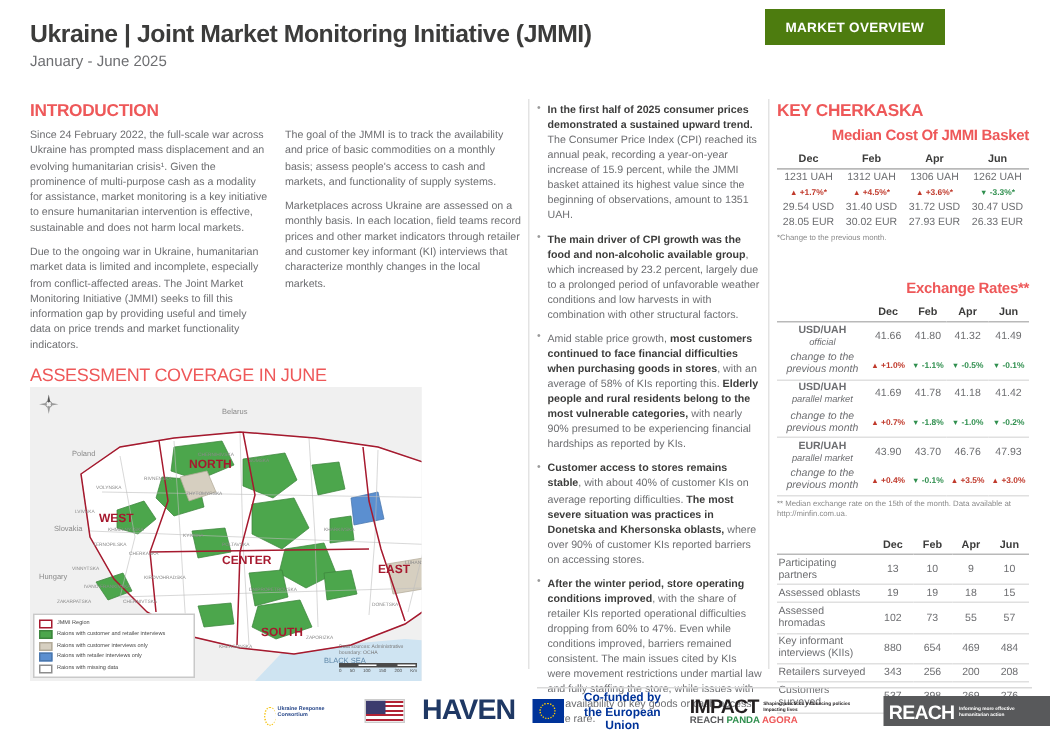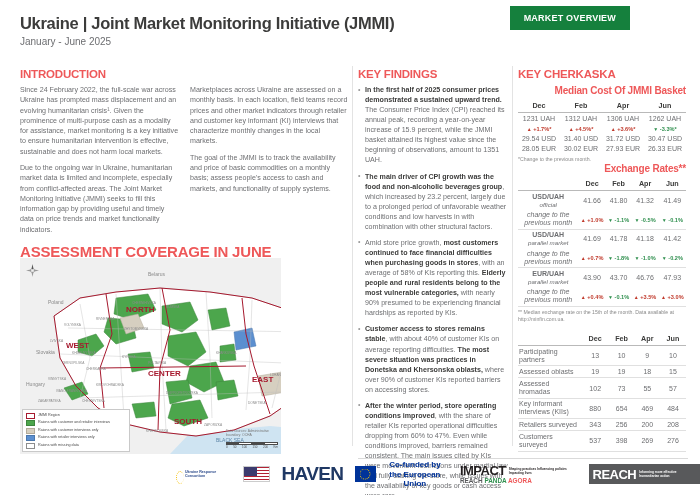--- a/index.html
+++ b/index.html
@@ -15,21 +15,21 @@
   
   .header { position: absolute; left: 0; top: 0; width: 644px; height: 56px; }
   .title {
     position: absolute; left: 20px; top: 14px;
     font-size: 16.5px; font-weight: bold; color: #3c3c3b;
     letter-spacing: -0.3px; white-space: nowrap;
   }
   .subtitle { position: absolute; left: 20px; top: 36px; font-size: 10px; color: #6d6e71; }
   .badge {
     position: absolute; right: 14px; top: 6px;
-    background: #15803d; color: #fff;
+    background: #4d7c0f; color: #fff;
     font-size: 9px; font-weight: bold; letter-spacing: 0.2px;
     padding: 7px 14px 7px 14px;
   }
 
   
   .col { position: absolute; top: 68px; }
   .col-a { left: 20px;  width: 160px; }
   .col-b { left: 190px; width: 158px; }
   .col-c { left: 358px; width: 150px; }
   .col-d { left: 518px; width: 168px; }
@@ -54,21 +54,21 @@
     position: relative; padding-left: 7px; margin-bottom: 6px;
     font-size: 7.1px; line-height: 1.42; color: #6d6e71;
   }
   ul.findings li:before {
     content: "•"; position: absolute; left: 0; top: -0.5px; color: #9a9a9a; font-size: 7px;
   }
   ul.findings b { color: #3c3c3b; font-weight: bold; }
 
   
   .map-wrap { position: absolute; left: 20px; top: 258px; width: 261px; height: 196px; }
-  .map-title { position: absolute; left: 20px; top: 243px; color: #ee5859; font-size: 15px; font-weight: bold; letter-spacing: -0.2px;}
+  .map-title { position: absolute; left: 20px; top: 243px; color: #ee5859; font-size: 12px; font-weight: normal; letter-spacing: -0.2px;}
   .map-canvas { position: absolute; inset: 0; background: #f0f0f0; overflow: hidden; }
   .legend {
     position: absolute; left: 2px; bottom: 2px; width: 108px;
     background: #fff; border: 1px solid #c9c9c9; padding: 2.5px 3px;
   }
   .legend-row { display: flex; align-items: center; margin-bottom: 1.5px; }
   .legend-row:last-child { margin-bottom: 0; }
   .swatch { width: 9px; height: 6px; margin-right: 3px; flex: 0 0 auto; border: 0.6px solid #8d8d8d; }
   .legend-label { font-size: 3.7px; color: #4a4a4a; line-height: 1; }
   .map-note { position: absolute; right: 3px; bottom: 17px; width: 52px; font-size: 3.4px; color: #7a7a7a; line-height: 1.25; }
@@ -146,30 +146,29 @@
   <div class="vline v2"></div>
 
   <div class="col col-a">
     <h2 class="sect">INTRODUCTION</h2>
     <p class="body">Since 24 February 2022, the full-scale war across Ukraine has prompted mass displacement and an evolving humanitarian crisis¹. Given the prominence of multi-purpose cash as a modality for assistance, market monitoring is a key initiative to ensure humanitarian intervention is effective, sustainable and does not harm local markets.</p>
     <p class="body">Due to the ongoing war in Ukraine, humanitarian market data is limited and incomplete, especially from conflict-affected areas. The Joint Market Monitoring Initiative (JMMI) seeks to fill this information gap by providing useful and timely data on price trends and market functionality indicators.</p>
   </div>
 
   <div class="col col-b">
     <div style="height:17px"></div>
+    <p class="body">The goal of the JMMI is to track the availability and price of basic commodities on a monthly basis; assess people's access to cash and markets, and functionality of supply systems.</p>
     <p class="body">Marketplaces across Ukraine are assessed on a monthly basis. In each location, field teams record prices and other market indicators through retailer and customer key informant (KI) interviews that characterize monthly changes in the local markets.</p>
-    <p class="body">The goal of the JMMI is to track the availability and price of basic commodities on a monthly basis; assess people's access to cash and markets, and functionality of supply systems.</p>
   </div>
 
   <div class="col col-c">
-    <h2 class="sect">KEY FINDINGS</h2>
     <ul class="findings" id="findings-list">
         <li><b>In the first half of 2025 consumer prices demonstrated a sustained upward trend.</b><span> The Consumer Price Index (CPI) reached its annual peak, recording a year-on-year increase of 15.9 percent, while the JMMI basket attained its highest value since the beginning of observations, amount to 1351 UAH.</span></li>
-        <li><b>The main driver of CPI growth was the food and non-alcoholic beverages group</b><span>, which increased by 23.2 percent, largely due to a prolonged period of unfavorable weather conditions and low harvests in with combination with other structural factors.</span></li>
-        <li><span>Amid store price growth, </span><b>most customers continued to face financial difficulties when purchasing goods in stores</b><span>, with an average of 58% of KIs reporting this. </span><b>Elderly people and rural residents belong to the most vulnerable categories,</b><span> with nearly 90% presumed to be experiencing financial hardships as reported by KIs.</span></li>
+        <li><b>The main driver of CPI growth was the food and non-alcoholic available group</b><span>, which increased by 23.2 percent, largely due to a prolonged period of unfavorable weather conditions and low harvests in with combination with other structural factors.</span></li>
+        <li><span>Amid stable price growth, </span><b>most customers continued to face financial difficulties when purchasing goods in stores</b><span>, with an average of 58% of KIs reporting this. </span><b>Elderly people and rural residents belong to the most vulnerable categories,</b><span> with nearly 90% presumed to be experiencing financial hardships as reported by KIs.</span></li>
         <li><b>Customer access to stores remains stable</b><span>, with about 40% of customer KIs on average reporting difficulties. </span><b>The most severe situation was practices in Donetska and Khersonska oblasts,</b><span> where over 90% of customer KIs reported barriers on accessing stores.</span></li>
         <li><b>After the winter period, store operating conditions improved</b><span>, with the share of retailer KIs reported operational difficulties dropping from 60% to 47%. Even while conditions improved, barriers remained consistent. The main issues cited by KIs were movement restrictions under martial law and fully staffing the store, while issues with the availability of key goods or cash access were rare.</span></li>
       </ul>
   </div>
 
   <div class="col col-d">
     <h2 class="sect">KEY CHERKASKA</h2>
     <h3 class="sub">Median Cost Of JMMI Basket</h3>
 
     <table class="kt">
@@ -203,21 +202,21 @@
         <tr id="basket-eur">
             <td>28.05 EUR</td>
             <td>30.02 EUR</td>
             <td>27.93 EUR</td>
             <td>26.33 EUR</td>
           </tr>
       </tbody>
     </table>
     <div class="footnote">*Change to the previous month.</div>
 
-    <h3 class="sub" style="margin-top:0">Exchange Rates**</h3>
+    <h3 class="sub" style="margin-top:24px">Exchange Rates**</h3>
     <table class="kt">
       <thead>
           <tr id="fx-head">
             <th style="width: 36%;"></th>
             <th>Dec</th>
             <th>Feb</th>
             <th>Apr</th>
             <th>Jun</th>
           </tr>
         </thead>

